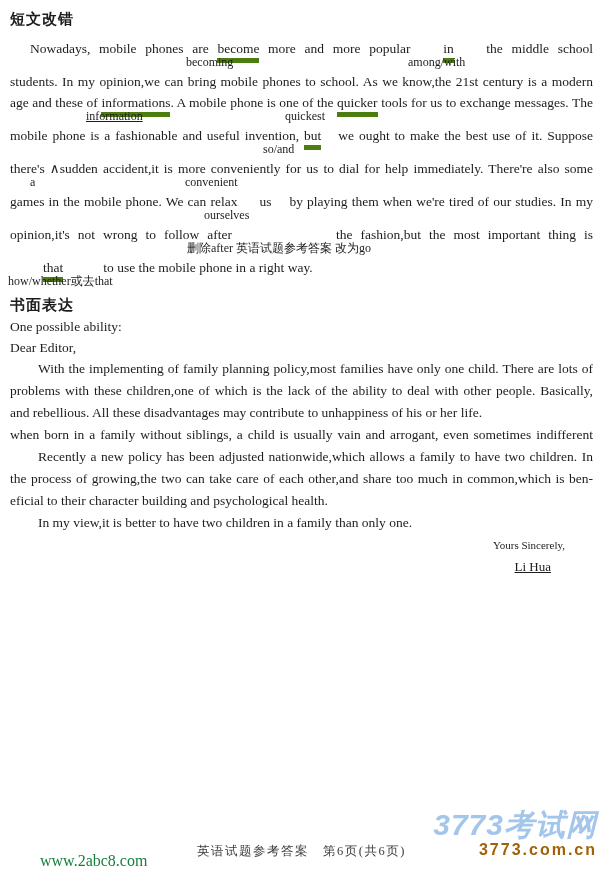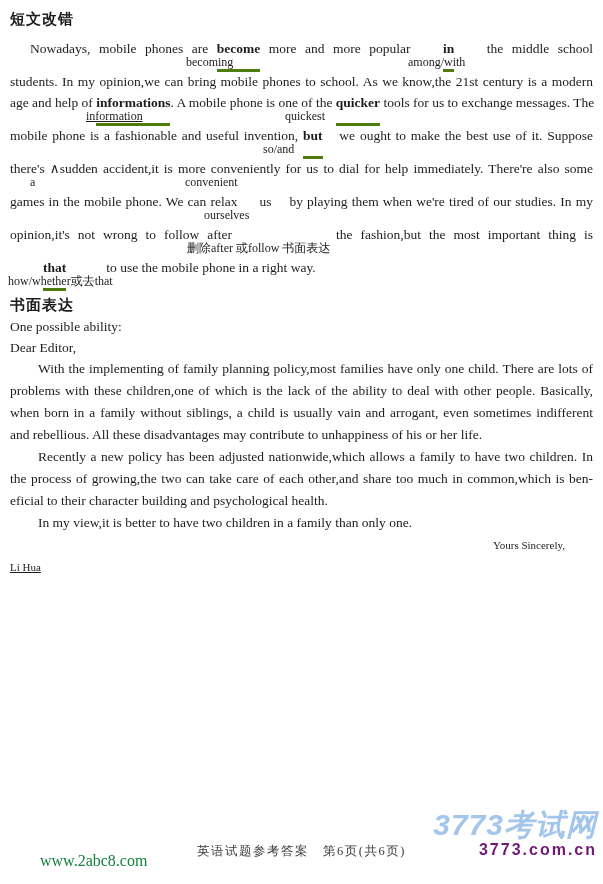--- a/index.html
+++ b/index.html
@@ -12,28 +12,28 @@
     font-size:15px;font-weight:bold;line-height:22px;height:22px;
     letter-spacing:1px;
   }
   .sec-title.first{margin-bottom:8px;}
   .sec-title.second{margin-top:4px;}
   .line{
     position:relative;height:21px;line-height:21px;font-size:13.5px;
     white-space:nowrap;
   }
   .just{text-align:justify;text-align-last:justify;}
-  .u{border-bottom:3px solid #4d7c0f;padding-bottom:13px;font-weight:bold;}
+  .u{border-bottom:5px solid #4d7c0f;padding-bottom:2px;}
   .gap{display:inline-block;}
   .corr-row{position:relative;height:12px;font-size:12px;}
   .corr-row span{position:absolute;top:-4px;line-height:14px;white-space:nowrap;}
   .plain-line{height:21px;line-height:21px;font-size:13.5px;}
   .lline{position:relative;height:22px;line-height:22px;font-size:13.5px;white-space:nowrap;}
   .closing-line{height:22px;line-height:22px;font-size:11px;text-align:right;padding-right:28px;}
-  .signature-line{height:22px;line-height:22px;font-size:11px;padding-right:42px;text-decoration:underline;}
+  .signature-line{height:22px;line-height:22px;font-size:13px;text-align:right;padding-right:42px;text-decoration:underline;}
   .footer-center{
     position:absolute;top:843px;left:0;width:100%;text-align:center;
     font-size:12.5px;color:#3a3a3a;letter-spacing:1.5px;
   }
   .watermark{position:absolute;top:810px;right:6px;text-align:right;line-height:1;}
   .wm1{font-family:"Liberation Sans", sans-serif;font-size:30px;font-weight:bold;font-style:italic;letter-spacing:1px;display:block;}
   .wm2{font-family:"Liberation Sans", sans-serif;font-size:16px;font-weight:bold;letter-spacing:2px;display:block;margin-top:2px;}
   .site-url{
     position:absolute;top:852px;left:40px;
     font-family:Liberation Serif, serif;font-size:16px;color:#15803d;
@@ -45,69 +45,69 @@
 <div class="content">
   <div class="sec-title first">短文改错</div>
 
   <div id="correction-block">
       <div class="line just" style="padding-left: 20px;"><span>Nowadays, mobile phones are </span><span class="u">become</span><span> more and more popular </span><span class="gap" style="width: 24px;"></span><span class="u">in</span><span class="gap" style="width: 24px;"></span><span> the middle school</span></div>
       <div class="corr-row">
         <span style="left: 176px;">becoming</span>
         <span style="left: 398px;">among/with</span>
       </div>
       <div class="line just"><span>students. In my opinion,we can bring mobile phones to school. As we know,the 21st century is a modern</span></div>
-      <div class="line just"><span>age and help of </span><span class="u">informations</span><span>. A mobile phone is one of the </span><span class="u">quicker</span><span> tools for us to exchange messages. The</span></div>
+      <div class="line just"><span>age and these of </span><span class="u">informations</span><span>. A mobile phone is one of the </span><span class="u">quicker</span><span> tools for us to exchange messages. The</span></div>
       <div class="corr-row">
         <span style="left: 76px; text-decoration: underline;">information</span>
         <span style="left: 275px;">quickest</span>
       </div>
       <div class="line just"><span>mobile phone is a fashionable and useful invention, </span><span class="u">but</span><span class="gap" style="width: 12px;"></span><span> we ought to make the best use of it. Suppose</span></div>
       <div class="corr-row">
         <span style="left: 253px;">so/and</span>
       </div>
       <div class="line just"><span>there's </span><span>∧</span><span>sudden accident,it is more conveniently for us to dial for help immediately. There're also some</span></div>
       <div class="corr-row">
         <span style="left: 20px;">a</span>
         <span style="left: 175px;">convenient</span>
       </div>
       <div class="line just"><span>games in the mobile phone. We can relax</span><span class="gap" style="width: 22px;"></span><span>us</span><span class="gap" style="width: 18px;"></span><span>by playing them when we're tired of our studies. In my</span></div>
       <div class="corr-row">
         <span style="left: 194px;">ourselves</span>
       </div>
       <div class="line just"><span>opinion,it's not wrong to follow after</span><span class="gap" style="width: 104px;"></span><span>the fashion,but the most important thing is</span></div>
       <div class="corr-row">
-        <span style="left: 177px;">删除after 或follow 书面表达</span>
+        <span style="left: 177px;">删除after 英语试题参考答案 改为go</span>
       </div>
       <div class="line" style="padding-left: 33px;"><span class="u">that</span><span class="gap" style="width: 40px;"></span><span>to use the mobile phone in a right way.</span></div>
       <div class="corr-row">
         <span style="left: -2px;">how/whether或去that</span>
       </div>
     </div>
 
   <div class="sec-title second">书面表达</div>
 
   <div class="plain-line">One possible ability:</div>
 
   <div class="plain-line">Dear Editor,</div>
 
   <div id="letter-block">
       <div class="lline just" style="padding-left: 28px;"><span>With the implementing of family planning policy,most families have only one child. There are lots of</span></div>
       <div class="lline just"><span>problems with these children,one of which is the lack of the ability to deal with other people. Basically,</span></div>
+      <div class="lline"><span>and rebellious. All these disadvantages may contribute to unhappiness of his or her life.</span></div>
       <div class="lline just"><span>when born in a family without siblings, a child is usually vain and arrogant, even sometimes indifferent</span></div>
-      <div class="lline"><span>and rebellious. All these disadvantages may contribute to unhappiness of his or her life.</span></div>
       <div class="lline just" style="padding-left: 28px;"><span>Recently a new policy has been adjusted nationwide,which allows a family to have two children. In</span></div>
       <div class="lline just"><span>the process of growing,the two can take care of each other,and share too much in common,which is ben-</span></div>
       <div class="lline"><span>eficial to their character building and psychological health.</span></div>
       <div class="lline" style="padding-left: 28px;"><span>In my view,it is better to have two children in a family than only one.</span></div>
     </div>
 
   <div class="closing-line">Yours Sincerely,</div>
   <div class="signature-line">Li Hua</div>
 </div>
 
 <div class="footer-center">英语试题参考答案　第6页(共6页)</div>
 
 <div class="watermark">
   <span class="wm1" style="color: rgb(164, 198, 234);">3773考试网</span>
-  <span class="wm2" style="color: #701a75;">3773.com.cn</span>
+  <span class="wm2" style="color: #a16207;">3773.com.cn</span>
 </div>
 
 <div class="site-url">www.2abc8.com</div>
 
 </body></html>

